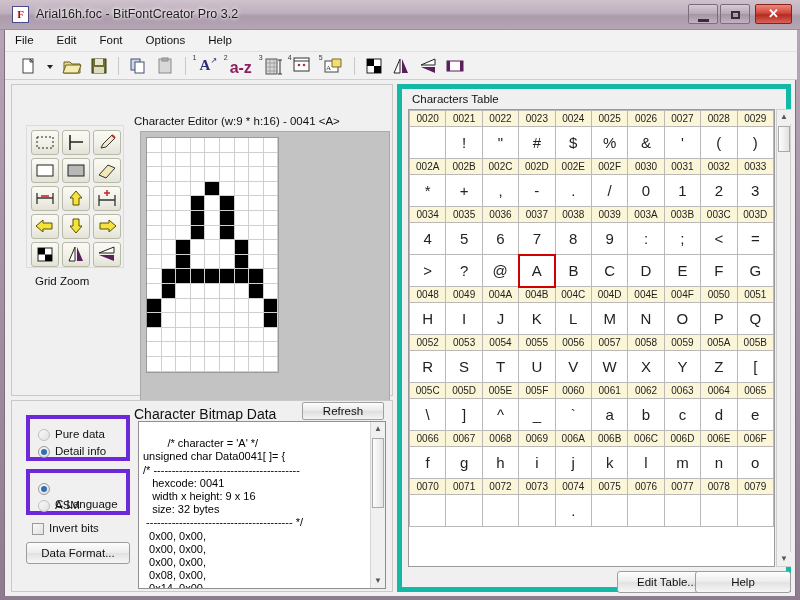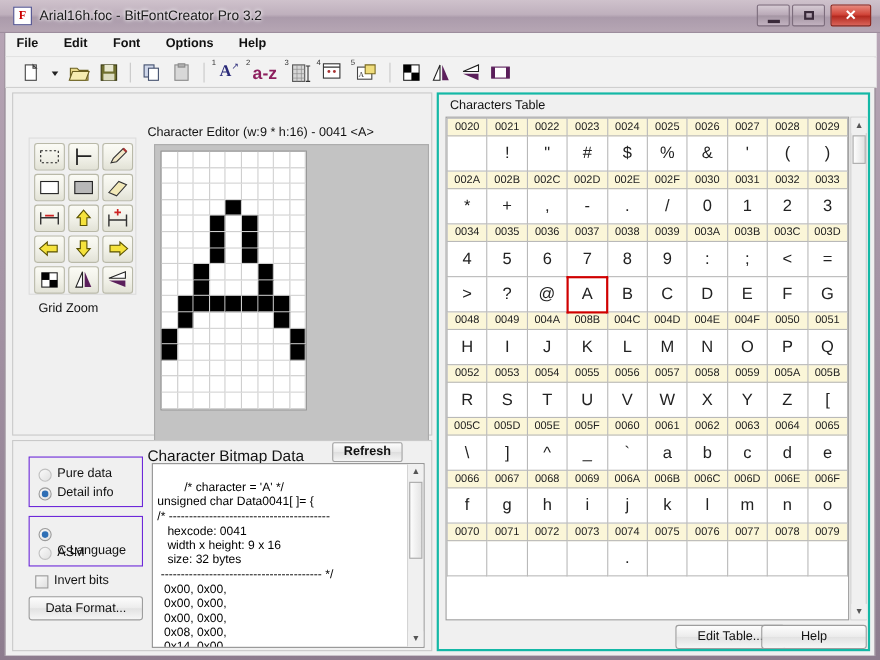--- a/index.html
+++ b/index.html
@@ -53,21 +53,21 @@
   #btn-max .sq { display:inline-block; width:9px; height:8px; border:2px solid #3a2a3a; position:relative; top:1px;}
 
   
   #client {
     position:absolute; left:4px; top:30px; width:792px; height:566px;
     background:#f0f0f0;
     border-left:1px solid #7e6e7e; border-right:1px solid #7e6e7e;
   }
   #menubar {
     position:absolute; left:0; top:0; width:792px; height:22px;
-    background:#f2f2f2; border-bottom:1px solid #e0e0e0;font-weight:bold;
+    background:#f2f2f2; border-bottom:1px solid #e0e0e0;
   }
   .menu-item {
     display:inline-block; padding:4px 10px 4px 10px; font-size:11.5px; color:#111;
     cursor:default;
   }
   #toolbar {
     position:absolute; left:0; top:22px; width:792px; height:28px;
     background:#f2f2f2; border-bottom:1px solid #cfcfcf;
     padding-top:3px; white-space:nowrap;
   }
@@ -81,21 +81,21 @@
   #left-top {
     position:absolute; left:6px; top:54px; width:382px; height:312px;
     background:#f0f0f0; border:1px solid #c9c9c9;
   }
   #left-bottom {
     position:absolute; left:6px; top:370px; width:382px; height:192px;
     background:#f0f0f0; border:1px solid #c9c9c9;
   }
   #right-panel {
     position:absolute; left:392px; top:54px; width:394px; height:508px;
-    background:#f0f0f0; border:2px solid #14b8a6;
+    background:#f0f0f0; border:5px solid #14b8a6;
   }
 
   #tools-box {
     position:absolute; left:14px; top:40px; width:98px; height:143px;
     border:1px solid #dcdcdc; background:#f0f0f0;
   }
   .toolbtn {
     position:absolute; width:28px; height:25px;
     background:linear-gradient(180deg,#fbfbf5 0%,#efefe6 60%,#e2e2d6 100%);
     border:1px solid #b9b9a8; border-radius:3px;
@@ -136,24 +136,24 @@
     display:grid; grid-template-columns:repeat(9,14.6px);
     grid-template-rows:repeat(16,14.6px);
     background:#9a9a9a; border:1px solid #9a9a9a;
   }
   .cell { background:#fff; border-right:1px solid #cfcfcf; border-bottom:1px solid #cfcfcf; }
   .cell.on { background:#000; }
 
   
   #bmp-title { position:absolute; left:122px; top:5px; font-size:14px; color:#111; }
   #refresh-btn {
-    position:absolute; left:290px; top:1px; width:64px; height:18px;
+    position:absolute; left:290px; top:1px; width:82px; height:18px;
     background:linear-gradient(180deg,#fdfdfd,#e9e9e9 48%,#dedede 52%,#f4f4f4);
     border:1px solid #a0a0a0; border-radius:2px;
-    font-size:11.5px; text-align:center; line-height:16px; color:#111;font-weight:bold;
+    font-size:11.5px; text-align:center; line-height:16px; color:#111;
   }
   #bmp-text {
     position:absolute; left:126px; top:20px; width:248px; height:168px;
     background:#fff; border:1px solid #8f8f8f; overflow:hidden;
     font-family:"Liberation Sans", sans-serif; font-size:11px; color:#000;
     padding:2px 0 0 4px; line-height:13.2px; white-space:pre;
   }
   #bmp-scroll {
     position:absolute; right:0; top:0; width:15px; height:100%;
     background:#f0f0f0; border-left:1px solid #d4d4d4;
@@ -161,21 +161,21 @@
   .sb-arrow {
     position:absolute; left:0; width:14px; height:14px; background:#f0f0f0;
     font-size:8px; text-align:center; line-height:13px; color:#555;
   }
   .sb-thumb {
     position:absolute; left:1px; width:12px;
     background:linear-gradient(90deg,#fdfdfd,#e4e4e4);
     border:1px solid #a9a9a9;
   }
   .opt-box {
-    position:absolute; border:1px solid #6d28d9; background:#f0f0f0;
+    position:absolute; border:4px solid #6d28d9; background:#f0f0f0;
   }
   .radio, .checkbox {
     position:absolute; width:12px; height:12px;
     border:1px solid #9a9a9a; background:linear-gradient(135deg,#fafafa,#e0e0e0);
   }
   .radio { border-radius:50%; }
   .radio.sel:after {
     content:""; position:absolute; left:2px; top:2px; width:6px; height:6px;
     border-radius:50%; background:#2f6fb5;
   }
@@ -713,21 +713,21 @@
                 <td class="glyph">C</td>
                 <td class="glyph">D</td>
                 <td class="glyph">E</td>
                 <td class="glyph">F</td>
                 <td class="glyph">G</td>
               </tr>
               <tr>
                 <td class="code">0048</td>
                 <td class="code">0049</td>
                 <td class="code">004A</td>
-                <td class="code">008B</td>
+                <td class="code">004B</td>
                 <td class="code">004C</td>
                 <td class="code">004D</td>
                 <td class="code">004E</td>
                 <td class="code">004F</td>
                 <td class="code">0050</td>
                 <td class="code">0051</td>
               </tr>
               <tr>
                 <td class="glyph">H</td>
                 <td class="glyph">I</td>

